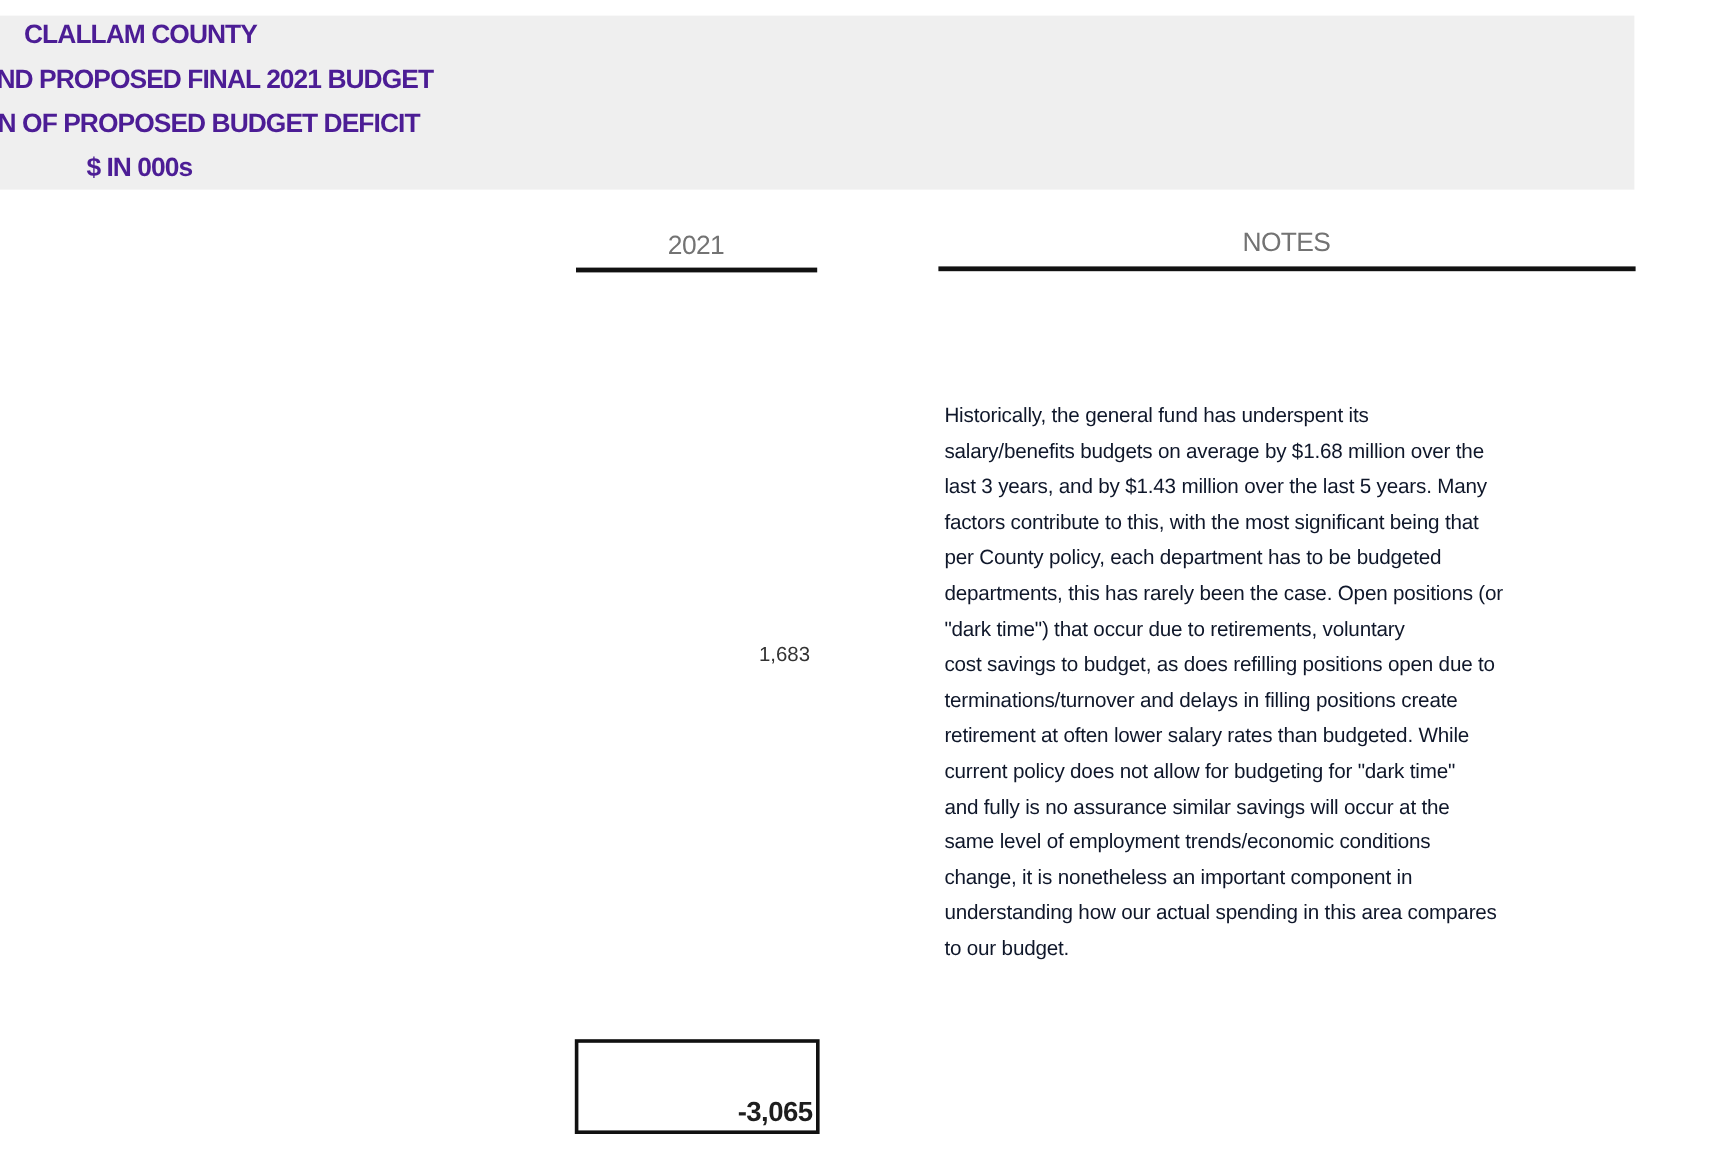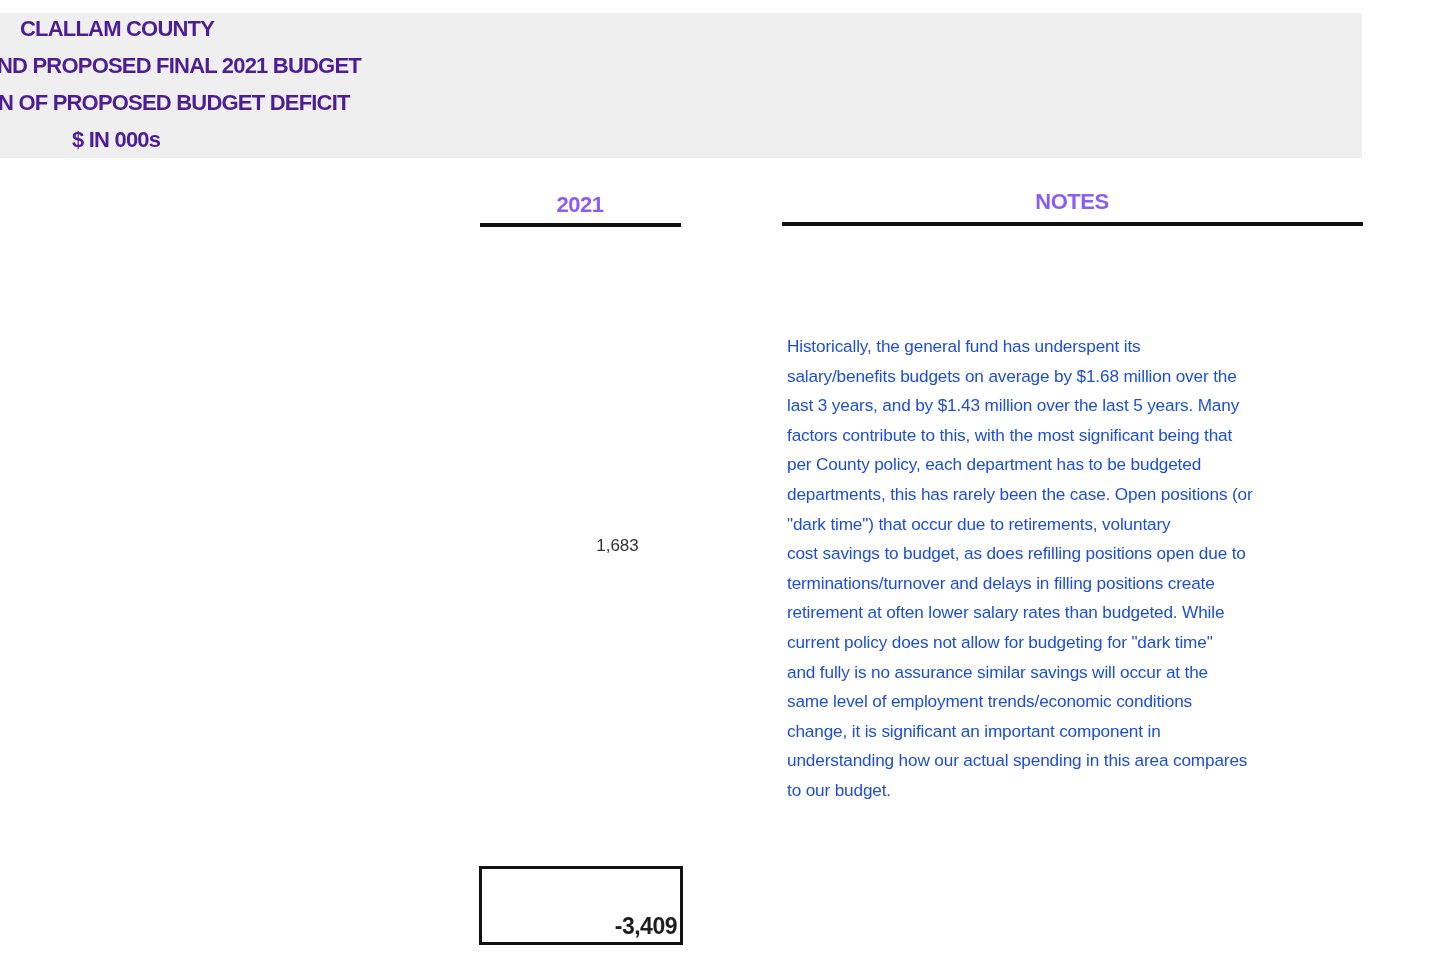--- a/index.html
+++ b/index.html
@@ -27,48 +27,48 @@
       position: absolute;
       font-weight: bold;
       font-size: 22px;
       letter-spacing: -0.8px;
       color: #4c1d95;
       white-space: nowrap;
       line-height: 26px;
     }
     .col-head {
       position: absolute;
-      font-weight: bold;
+      font-weight: normal;
       font-size: 22px;
-      color: #8b5cf6;
+      color: #737373;
       text-align: center;
       letter-spacing: -0.5px;
     }
     .rule {
       position: absolute;
       height: 4px;
       background: #111111;
     }
     .value-1683 {
       position: absolute;
       left: 560px;
       top: 536px;
       width: 115px;
-      text-align: center;
+      text-align: right;
       font-size: 17px;
       color: #333333;
     }
     .notes-text {
       position: absolute;
       left: 787px;
       top: 332px;
       width: 580px;
       font-size: 17.2px;
       line-height: 29.6px;
-      color: #1d4ed8;
+      color: #0f172a;
       letter-spacing: -0.15px;
     }
     .notes-line { white-space: nowrap; }
     .total-box {
       position: absolute;
       left: 479px;
       top: 866px;
       width: 198px;
       height: 73px;
       border: 3px solid #111111;
@@ -111,20 +111,20 @@
   <div class="notes-line">factors contribute to this, with the most significant being that</div>
   <div class="notes-line">per County policy, each department has to be budgeted</div>
   <div class="notes-line">departments, this has rarely been the case.  Open positions (or</div>
   <div class="notes-line">"dark time") that occur due to retirements, voluntary</div>
   <div class="notes-line">cost savings to budget, as does refilling positions open due to</div>
   <div class="notes-line">terminations/turnover and delays in filling positions create</div>
   <div class="notes-line">retirement at often lower salary rates than budgeted.  While</div>
   <div class="notes-line">current policy does not allow for budgeting for "dark time"</div>
   <div class="notes-line">and fully is no assurance similar savings will occur at the</div>
   <div class="notes-line">same level of employment trends/economic conditions</div>
-  <div class="notes-line">change, it is significant an important component in</div>
+  <div class="notes-line">change, it is nonetheless an important component in</div>
   <div class="notes-line">understanding how our actual spending in this area compares</div>
   <div class="notes-line">to our budget.</div>
 </div>
 
 <div class="total-box">
-  <span class="total-value">-3,409</span>
+  <span class="total-value">-3,065</span>
 </div>
 
 </body></html>

